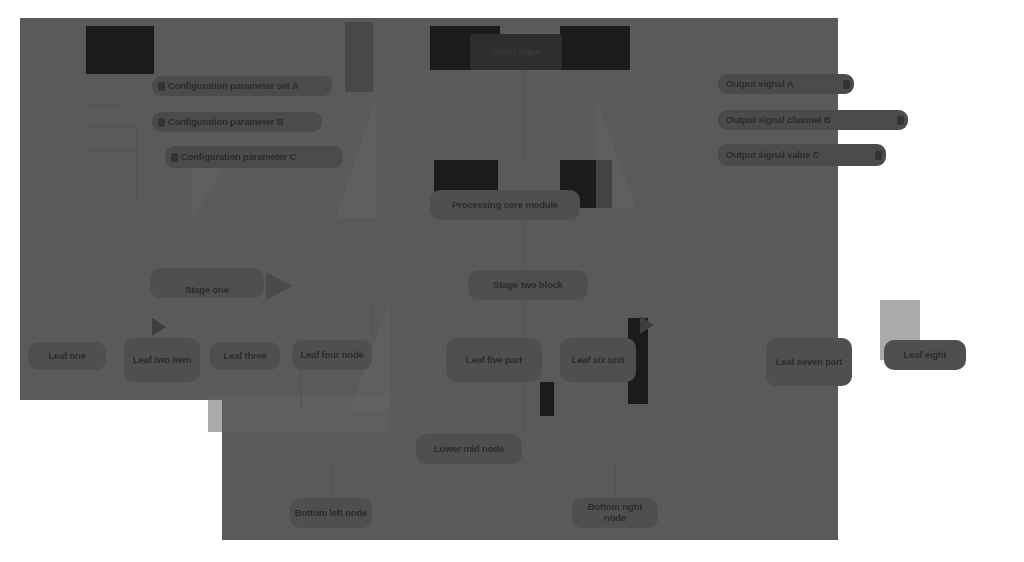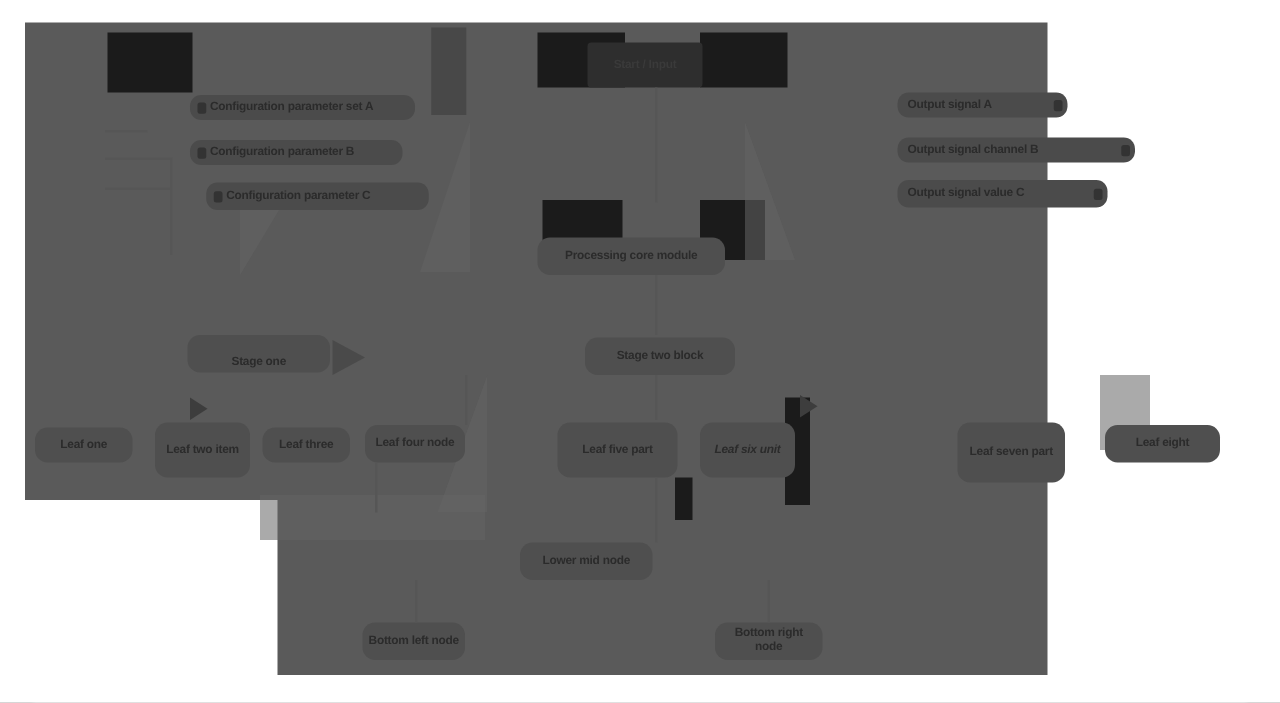--- a/index.html
+++ b/index.html
@@ -7,21 +7,20 @@
     padding: 0;
     background: #ffffff;
   }
   #canvas {
     position: relative;
     width: 1024px;
     height: 562px;
     background: #ffffff;
     overflow: hidden;
     font-family: "Liberation Sans", sans-serif;
-    border-radius: 29px;
   }
   
   .plate {
     position: absolute;
     background: #5a5a5a;
   }
   .plate.main {
     left: 20px;
     top: 18px;
     width: 818px;
@@ -179,21 +178,21 @@
   </div>
   <div class="node" style="left:446px; top:338px; width:96px; height:44px;">
     <span>Leaf five part</span>
   </div>
   <div class="node" style="left:560px; top:338px; width:76px; height:44px;font-style:italic;">
     <span>Leaf six unit</span>
   </div>
   <div class="node" style="left:766px; top:338px; width:86px; height:48px;">
     <span>Leaf seven part</span>
   </div>
-  <div class="node" style="left:884px; top:340px; width:92px; height:30px;">
+  <div class="node" style="left:884px; top:340px; width:82px; height:30px;">
     <span>Leaf eight</span>
   </div>
 
   <div class="node" style="left:416px; top:434px; width:106px; height:30px;">
     <span>Lower mid node</span>
   </div>
   <div class="node" style="left:290px; top:498px; width:82px; height:30px;">
     <span>Bottom left node</span>
   </div>
   <div class="node" style="left:572px; top:498px; width:86px; height:30px;">

